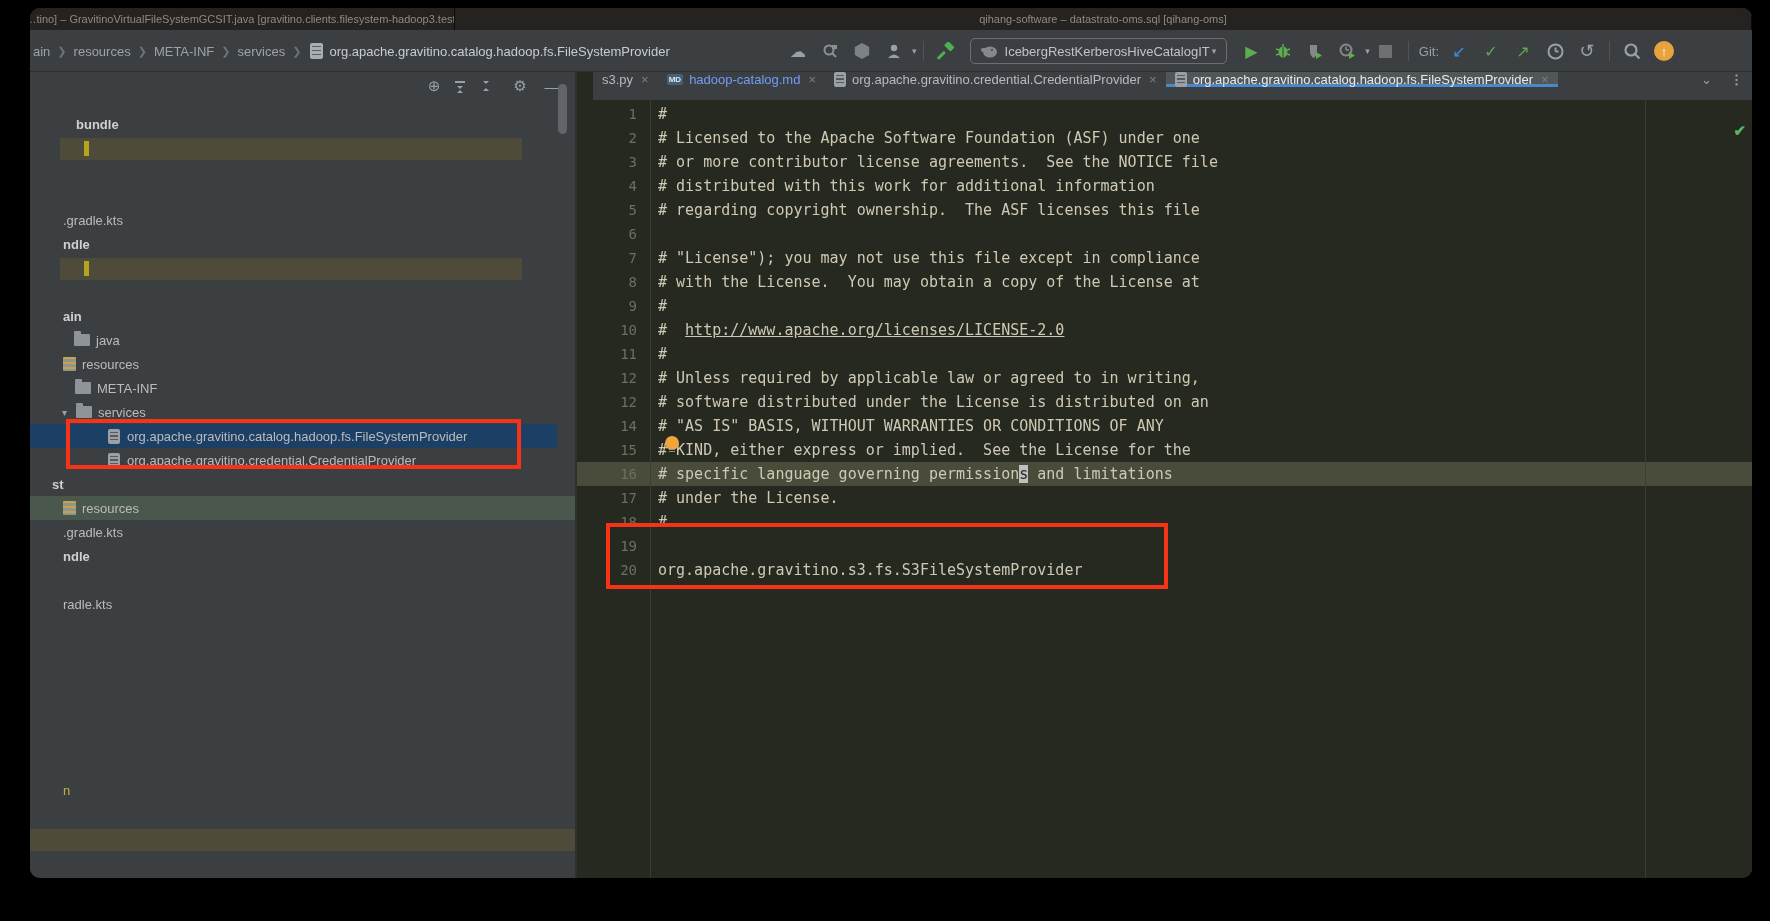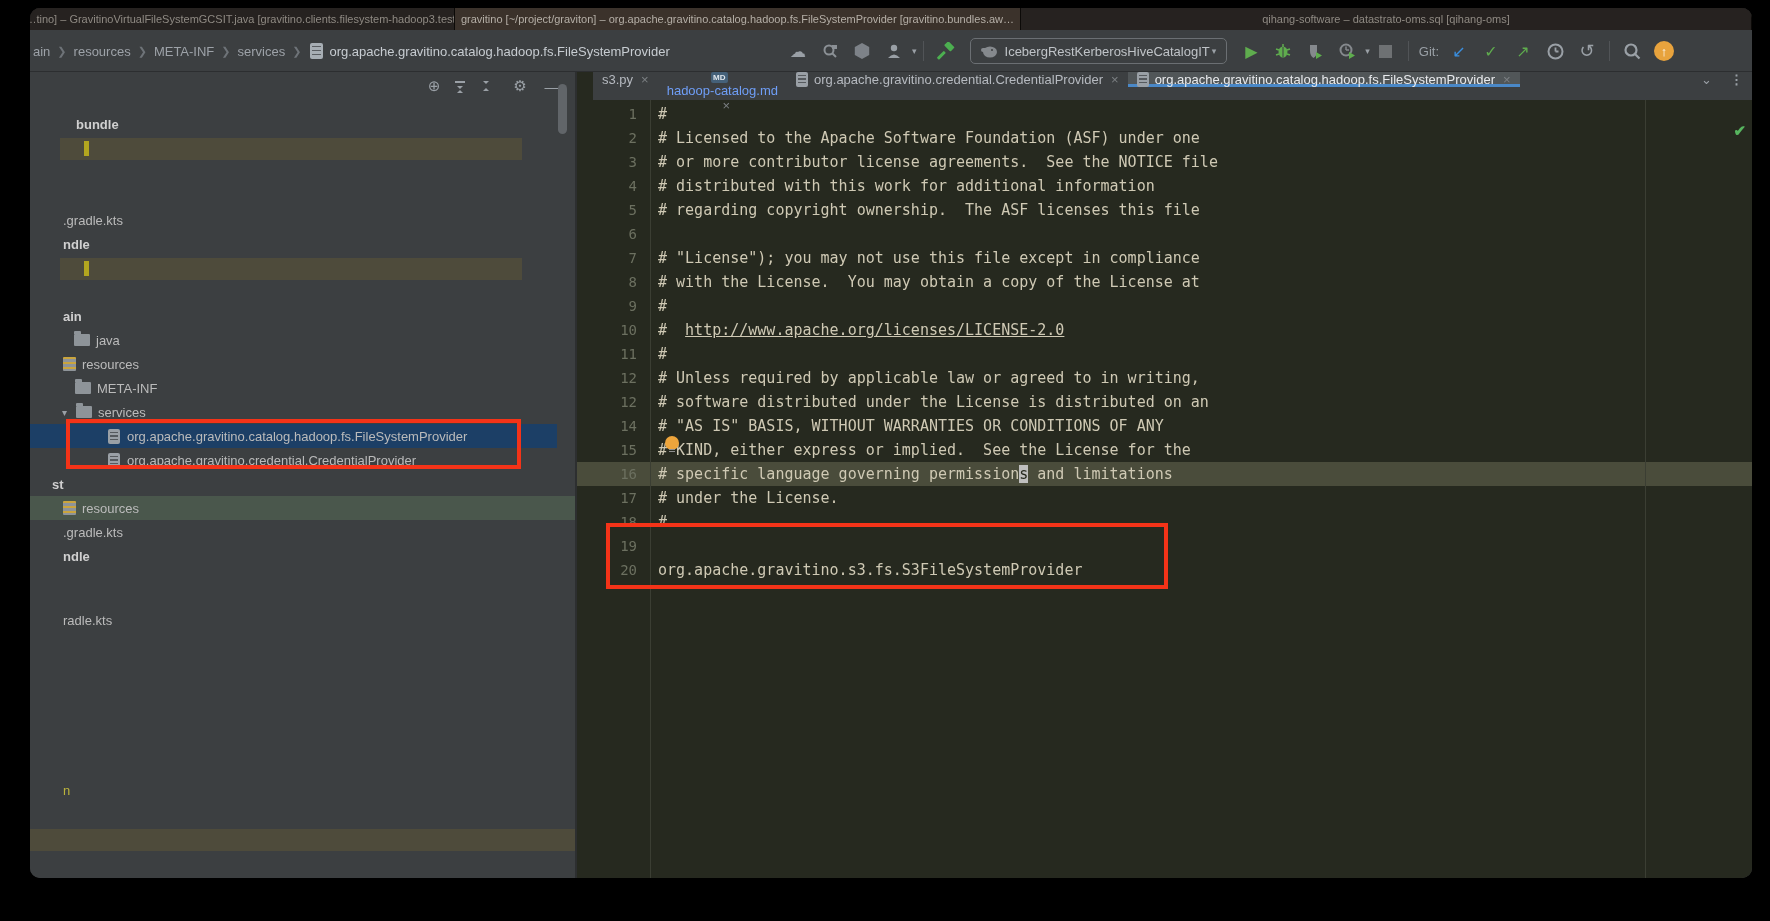--- a/index.html
+++ b/index.html
@@ -84,21 +84,21 @@
 
   .vdivider { width:2px; background:#2d2f30; flex:none; }
 
   
   #editor { position:relative; flex:1; background:#26291f; overflow:hidden; }
   #etabs { position:absolute; left:16px; top:0; right:0; height:28px; background:#3c3f41;
            display:flex; align-items:flex-start; font-size:13px; color:#b6bac0; }
   .etab { display:flex; align-items:center; padding:0 9px; white-space:nowrap; }
   .etab .x { margin-left:8px; color:#7c8084; font-size:13px; }
   .etab.active { background:#515658; color:#e8eaed; box-shadow:inset 0 -3px 0 #4a88c7; }
-  .etab.mdname { color:#6f9ef7;flex-direction:column; }
+  .etab.mdname { color:#6f9ef7; }
   .mdicon { display:inline-block; background:#456179; color:#dfe6ec; font-size:8px;
             font-weight:bold; border-radius:2px; padding:1px 2px; margin-right:6px; }
   .etab .tfile { margin-right:6px; }
   #etab-more { margin-left:auto; display:flex; align-items:center; color:#9aa0a6; }
   #etab-more span { margin:0 9px; }
 
   #edbody { position:absolute; left:0; top:28px; right:0; bottom:0; }
   #gutterline { position:absolute; left:73px; top:0; bottom:0; width:1px; background:#3b3e33; }
   #marginguide { position:absolute; left:1068px; top:0; bottom:0; width:1px; background:#3b3e33; }
   #curline { position:absolute; left:0; right:0; top:362px; height:24px; background:#4a4c3b; }
@@ -123,21 +123,20 @@
   
   svg.ic { display:block; }
 </style>
 </head>
 <body>
 
 <div id="window">
 
   <div id="titlebar">
     <div class="ttab inactive" id="ttab-0">…tino] – GravitinoVirtualFileSystemGCSIT.java [gravitino.clients.filesystem-hadoop3.test]</div>
-    <div class="ttab active" id="ttab-1">gravitino [~/project/graviton] – org.apache.gravitino.catalog.hadoop.fs.FileSystemProvider [gravitino.bundles.aw…</div>
     <div class="ttab inactive" id="ttab-2">qihang-software – datastrato-oms.sql [qihang-oms]</div>
   </div>
 
   <div id="toolbar">
     <div id="crumbs">
       <span class="crumb">ain</span>
       <span class="crumb-sep">❯</span>
       <span class="crumb">resources</span>
       <span class="crumb-sep">❯</span>
       <span class="crumb">META-INF</span>
@@ -312,21 +311,21 @@
           <div class="trow" style="top: 396px; padding-left: 33px;">
             <span class="res-icon"></span>
             <span>resources</span>
           </div>
           <div class="trow" style="top: 420px; padding-left: 33px;">
             <span>.gradle.kts</span>
           </div>
           <div class="trow bold" style="top: 444px; padding-left: 33px;">
             <span>ndle</span>
           </div>
-          <div class="trow" style="top: 492px; padding-left: 33px; margin-top: 16px;">
+          <div class="trow" style="top: 492px; padding-left: 33px;">
             <span>radle.kts</span>
           </div>
           <div class="trow yellow" style="top: 678px; padding-left: 33px;">
             <span>n</span>
           </div>
           <div class="bg-olive" style="top: 729px; left: 0px; width: 545px;"></div>
         </div>
       <div id="panel-scroll"></div>
     </div>
 

